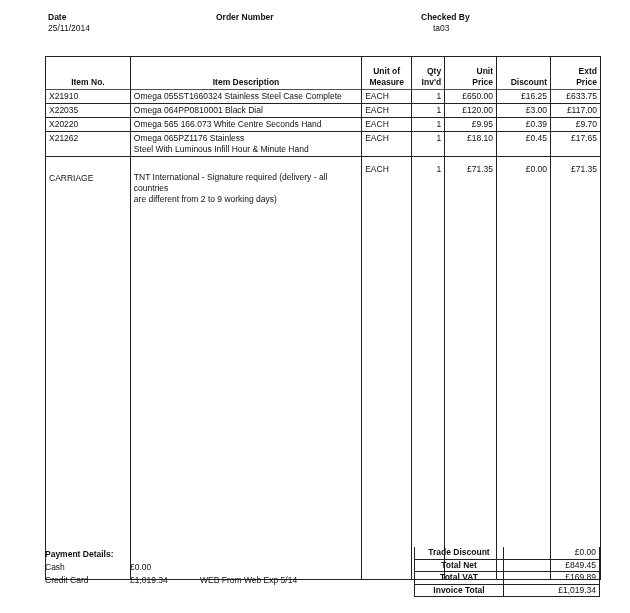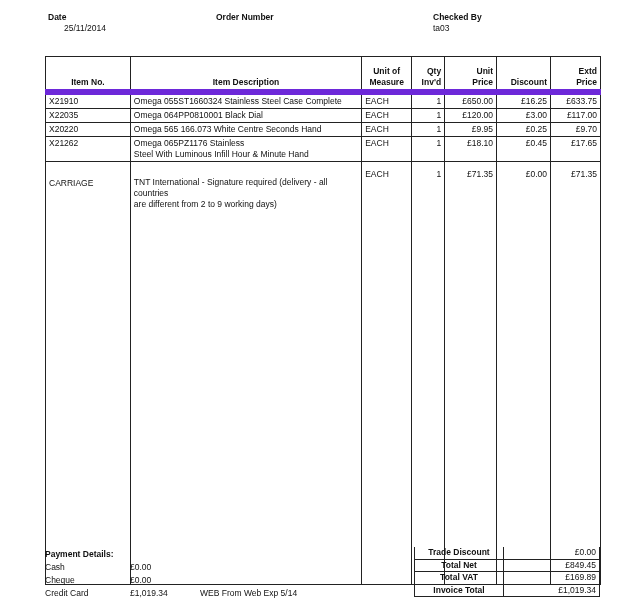--- a/index.html
+++ b/index.html
@@ -20,23 +20,23 @@
   .pay .val { display:inline-block; width:70px; }
   table.summ { position:absolute; left:414px; top:547px; border-collapse:collapse; width:186px; }
   table.summ td { border:1px solid #222; border-top:none; padding:0 3px; line-height:11.5px;text-align:center; }
   table.summ td:first-child { font-weight:bold; width:82px; }
   table.summ td:last-child { text-align:right; }
 </style>
 </head>
 <body>
 
 <div class="abs hdr-label" style="left:48px;top:12px;">Date</div>
-<div class="abs" style="left:64px;top:23px;">25/11/2014</div>
+<div class="abs" style="left:48px;top:23px;">25/11/2014</div>
 <div class="abs hdr-label" style="left:216px;top:12px;">Order Number</div>
-<div class="abs hdr-label" style="left:433px;top:12px;">Checked By</div>
+<div class="abs hdr-label" style="left:421px;top:12px;">Checked By</div>
 <div class="abs" style="left:433px;top:23px;">ta03</div>
 
 <table class="items">
   <colgroup>
     <col style="width:85px">
       <col style="width:232px">
       <col style="width:50px">
       <col style="width:33px">
       <col style="width:52px">
       <col style="width:54px">
@@ -45,21 +45,21 @@
   <tbody>
       <tr>
     <th class="l">Item No.</th>
     <th class="l">Item Description</th>
     <th class="l"><span>Unit of</span><br><span>Measure</span></th>
     <th class="r"><span>Qty</span><br><span>Inv'd</span></th>
     <th class="r"><span>Unit</span><br><span>Price</span></th>
     <th class="r">Discount</th>
     <th class="r"><span>Extd</span><br><span>Price</span></th>
   </tr>
-  <tr class="row" style="border-top:6px solid #6d28d9;">
+  <tr class="row" style="border-top:1px solid #6d28d9;">
     <td>X21910</td>
     <td>Omega 055ST1660324 Stainless Steel Case Complete</td>
     <td>EACH</td>
     <td class="r">1</td>
     <td class="r">£650.00</td>
     <td class="r">£16.25</td>
     <td class="r">£633.75</td>
   </tr>
   <tr class="row">
     <td>X22035</td>
@@ -69,21 +69,21 @@
     <td class="r">£120.00</td>
     <td class="r">£3.00</td>
     <td class="r">£117.00</td>
   </tr>
   <tr class="row">
     <td>X20220</td>
     <td>Omega 565 166.073 White Centre Seconds Hand</td>
     <td>EACH</td>
     <td class="r">1</td>
     <td class="r">£9.95</td>
-    <td class="r">£0.25</td>
+    <td class="r">£0.39</td>
     <td class="r">£9.70</td>
   </tr>
   <tr class="row">
     <td>X21262</td>
     <td><span>Omega 065PZ1176 Stainless</span><br><span>Steel With Luminous Infill Hour &amp; Minute Hand</span></td>
     <td>EACH</td>
     <td class="r">1</td>
     <td class="r">£18.10</td>
     <td class="r">£0.45</td>
     <td class="r">£17.65</td>
@@ -105,21 +105,20 @@
         <td></td>
         <td></td>
         <td></td>
   </tr>
 </tbody>
   </table>
 
 <div class="pay">
   <div style="font-weight:bold">Payment Details:</div>
   <div><span class="lbl">Cash</span><span class="val">£0.00</span></div>
-  <div><span class="lbl">Cheque</span><span class="val">£0.00</span></div>
   <div><span class="lbl">Credit Card</span><span class="val">£1,019.34</span><span>WEB From Web Exp 5/14</span></div>
 </div>
 
 <table class="summ">
   <tbody>
       <tr>
         <td>Trade Discount</td>
         <td>£0.00</td>
       </tr>
   <tr>

